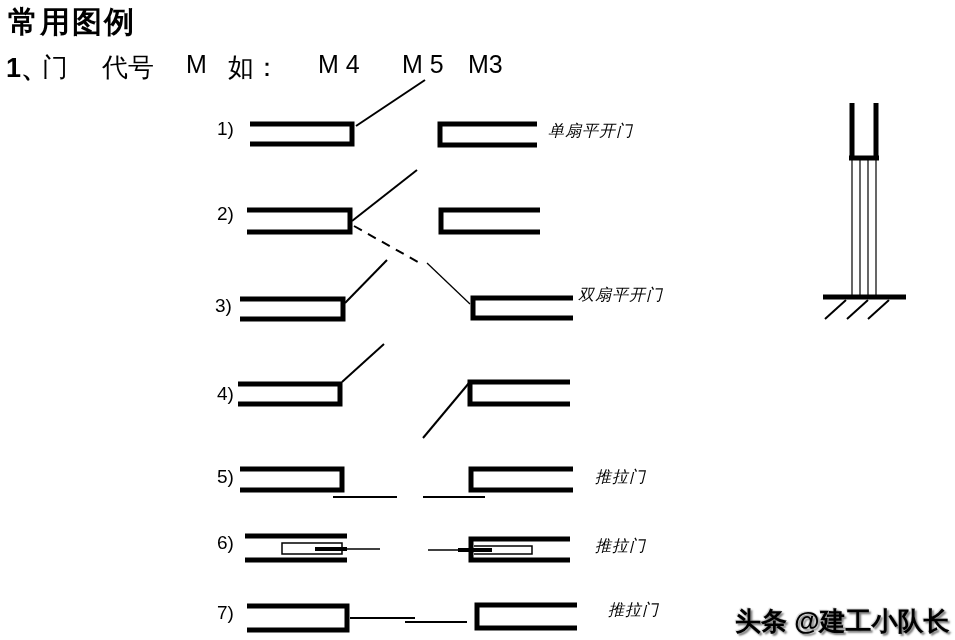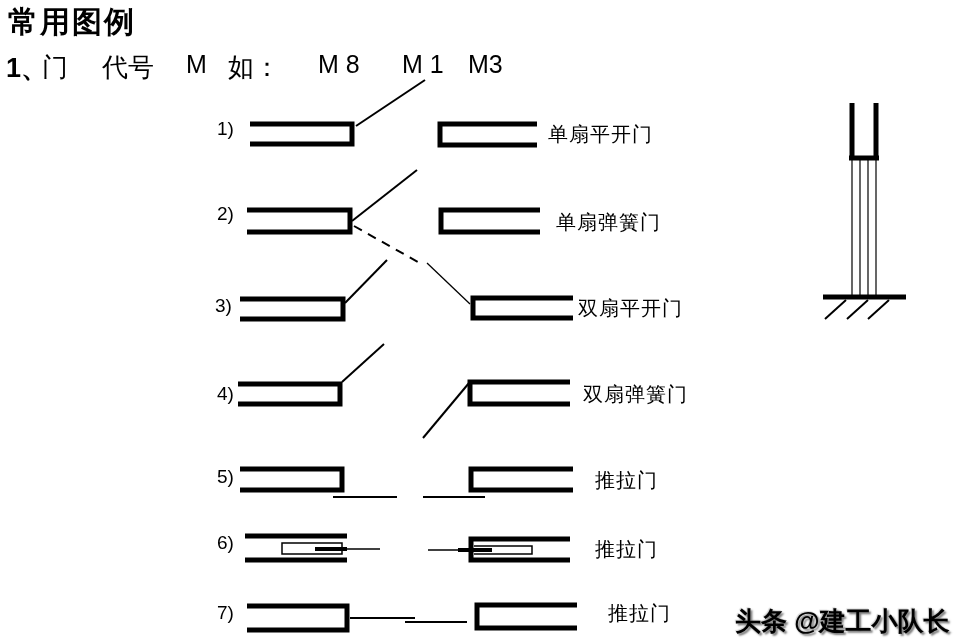--- a/index.html
+++ b/index.html
@@ -4,55 +4,53 @@
 <style>
   html,body{margin:0;padding:0;background:#fff;}
   .page{position:relative;width:955px;height:640px;background:#fff;overflow:hidden;
         font-family:"Liberation Serif","DejaVu Serif",serif;color:#000;}
   .abs{position:absolute;white-space:nowrap;}
   .title{left:8px;top:2px;font-size:30px;font-weight:bold;letter-spacing:2px;}
   .sub{top:50px;font-size:26px;}
   .sub.num{font-weight:bold;font-family:"Liberation Sans",sans-serif;font-size:27px;}
   .sub.sans{font-family:"Liberation Sans",sans-serif;font-size:25px;}
   .rownum{font-family:"Liberation Sans",sans-serif;font-size:19px;}
-  .rowlabel{font-size:20px;letter-spacing:1px;}
+  .rowlabel{font-size:16px;letter-spacing:1px;font-style:italic;}
   .drawing{position:absolute;left:0;top:0;}
   .watermark{left:735px;top:592px;font-size:26px;font-weight:bold;
              font-family:"Liberation Sans",sans-serif;color:#000000;
              text-shadow:2px 2px 2px #7c7c7c, 0 0 1px #b9b9b9, -1px -1px 1px #d6d6d6;margin-top:12px;}
   svg path, svg line{stroke:#000;fill:none;}
 </style>
 </head>
 <body>
 
 <div class="page">
 
   <div class="abs title">常用图例</div>
 
   <span class="abs sub num" style="left:6px">1、</span>
   <span class="abs sub" style="left:42px">门</span>
   <span class="abs sub" style="left:102px">代号</span>
   <span class="abs sub sans" style="left:186px">M</span>
   <span class="abs sub" style="left:228px">如：</span>
-  <span class="abs sub sans" style="left:318px">M 8</span>
-  <span class="abs sub sans" style="left:402px">M 1</span>
+  <span class="abs sub sans" style="left:318px">M 4</span>
+  <span class="abs sub sans" style="left:402px">M 5</span>
   <span class="abs sub sans" style="left:468px">M3</span>
 
   <span class="abs rownum" style="left:217px;top:118px">1)</span>
   <span class="abs rownum" style="left:217px;top:203px">2)</span>
   <span class="abs rownum" style="left:215px;top:295px">3)</span>
   <span class="abs rownum" style="left:217px;top:383px">4)</span>
   <span class="abs rownum" style="left:217px;top:466px">5)</span>
   <span class="abs rownum" style="left:217px;top:532px">6)</span>
   <span class="abs rownum" style="left:217px;top:602px">7)</span>
 
   <span class="abs rowlabel" style="left:548px;top:121px">单扇平开门</span>
-  <span class="abs rowlabel" style="left:556px;top:209px">单扇弹簧门</span>
-  <span class="abs rowlabel" style="left:578px;top:295px">双扇平开门</span>
-  <span class="abs rowlabel" style="left:583px;top:381px">双扇弹簧门</span>
+  <span class="abs rowlabel" style="left:578px;top:285px">双扇平开门</span>
   <span class="abs rowlabel" style="left:595px;top:467px">推拉门</span>
   <span class="abs rowlabel" style="left:595px;top:536px">推拉门</span>
   <span class="abs rowlabel" style="left:608px;top:600px">推拉门</span>
 
   <svg class="drawing" width="955" height="640" viewBox="0 0 955 640">
 
     <g>
       <path d="M250,124 L352,124 L352,144 L250,144" stroke-width="5"></path>
       <line x1="356" y1="126" x2="425" y2="80" stroke-width="2"></line>
       <path d="M537,124 L440,124 L440,145 L537,145" stroke-width="5"></path>

